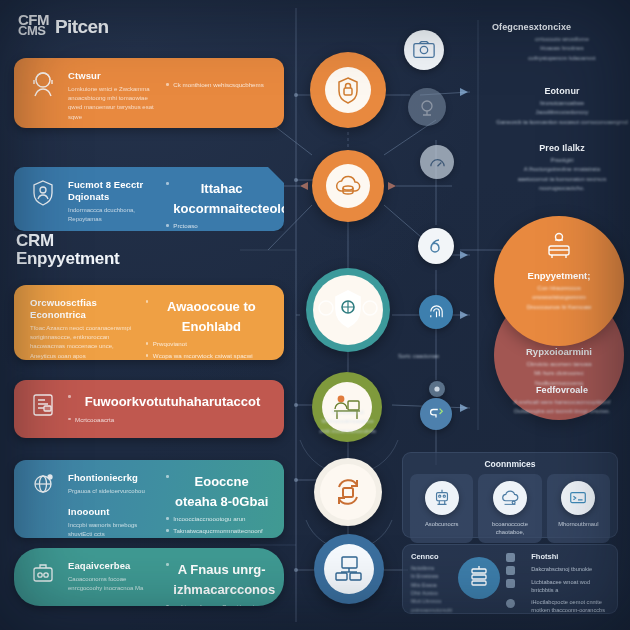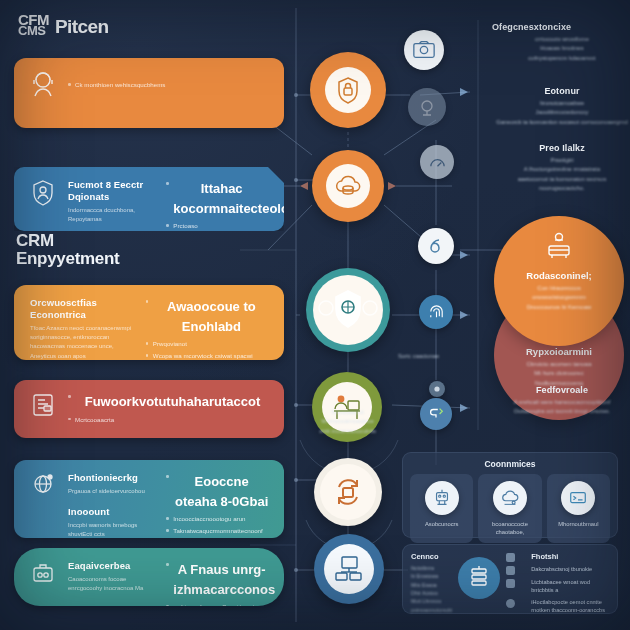--- a/index.html
+++ b/index.html
@@ -282,20 +282,24 @@
     <div class="card" style="top:58px;height:70px;background:#e8893f;">
       <div class="card-icon">
         <svg width="26" height="30" viewBox="0 0 26 30" fill="none" stroke="#fff" stroke-width="1.4">
           <circle cx="13" cy="10" r="7"></circle>
             <path d="M6 10a7 7 0 0114 0"></path>
           <path d="M4 10v4M22 10v4"></path>
             <path d="M5 26c1.5-5 4.5-7 8-7s6.5 2 8 7"></path>
         </svg>
       </div>
       <div class="card-body">
+        <div class="col-a">
+          <div class="c-title">Ctwsur</div>
+          <div class="c-sub">Lomkuione wnici e Zwckamma anoacsbtoong mhi tomaowiae qwed manoenwur twrysbus esat sqwe</div>
+        </div>
         <div class="col-b" style="padding-top:10px;">
           <div class="c-li">Ck monthioen wehiscsqucbhems</div>
         </div>
       </div>
     </div>
 
     <div class="card notched" style="top:152px;height:64px;background:#3a7aab;margin-top:15px;">
       <div class="card-icon">
         <svg width="24" height="28" viewBox="0 0 24 28" fill="none" stroke="#fff" stroke-width="1.3">
           <path d="M12 2l9 4v8c0 6-4 10-9 12-5-2-9-6-9-12V6z"></path>
@@ -541,21 +545,21 @@
 
   <div class="venn" style="left:494px;top:216px;width:130px;height:130px;background:#e8893f;">
     <div style="margin-bottom:4px;">
       <svg width="34" height="30" viewBox="0 0 34 30" fill="none" stroke="#fff" stroke-width="1.4">
         <circle cx="17" cy="5" r="3.5"></circle>
           <path d="M13 8h8"></path>
         <rect x="7" y="14" width="20" height="9" rx="2"></rect>
           <path d="M7 18h20M10 23v3M24 23v3"></path>
       </svg>
     </div>
-    <div class="v-title">Rodasconinel;</div>
+    <div class="v-title">Enpyyetment;</div>
     <div class="v-line">Con Hraonrccos onowocisiucgwmnm</div>
     <div class="v-line">Dnoccounos bi Kemoaw</div>
   </div>
   <div class="venn" style="left:494px;top:290px;width:130px;height:130px;background:#b55d55;opacity:.88;padding-top:56px;z-index:3;">
     <div class="v-title">Rypxoioarmini</div>
     <div class="v-line">Ckruicto acorsen tanoaa</div>
     <div class="v-line">Mt hurs clotnoorec</div>
     <div class="v-line">Nodkcernuccoenq</div>
   </div>
 

